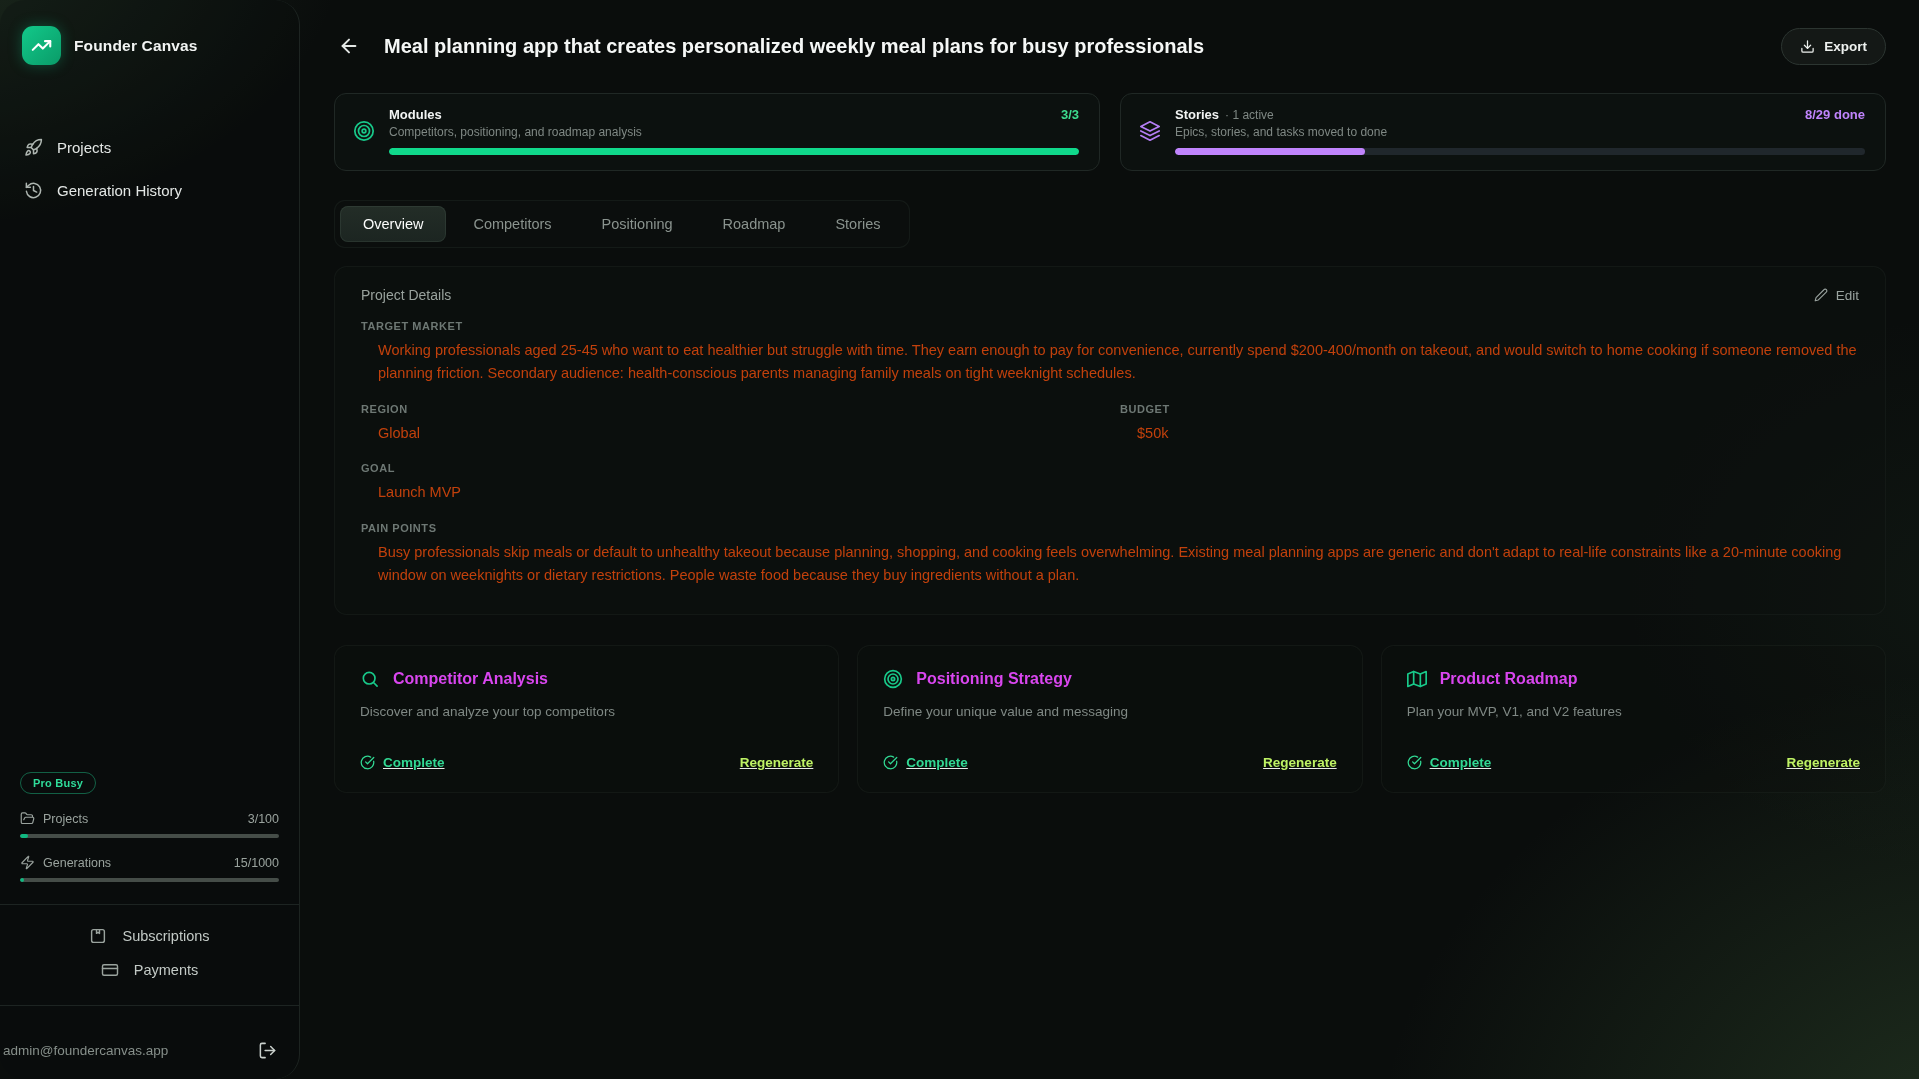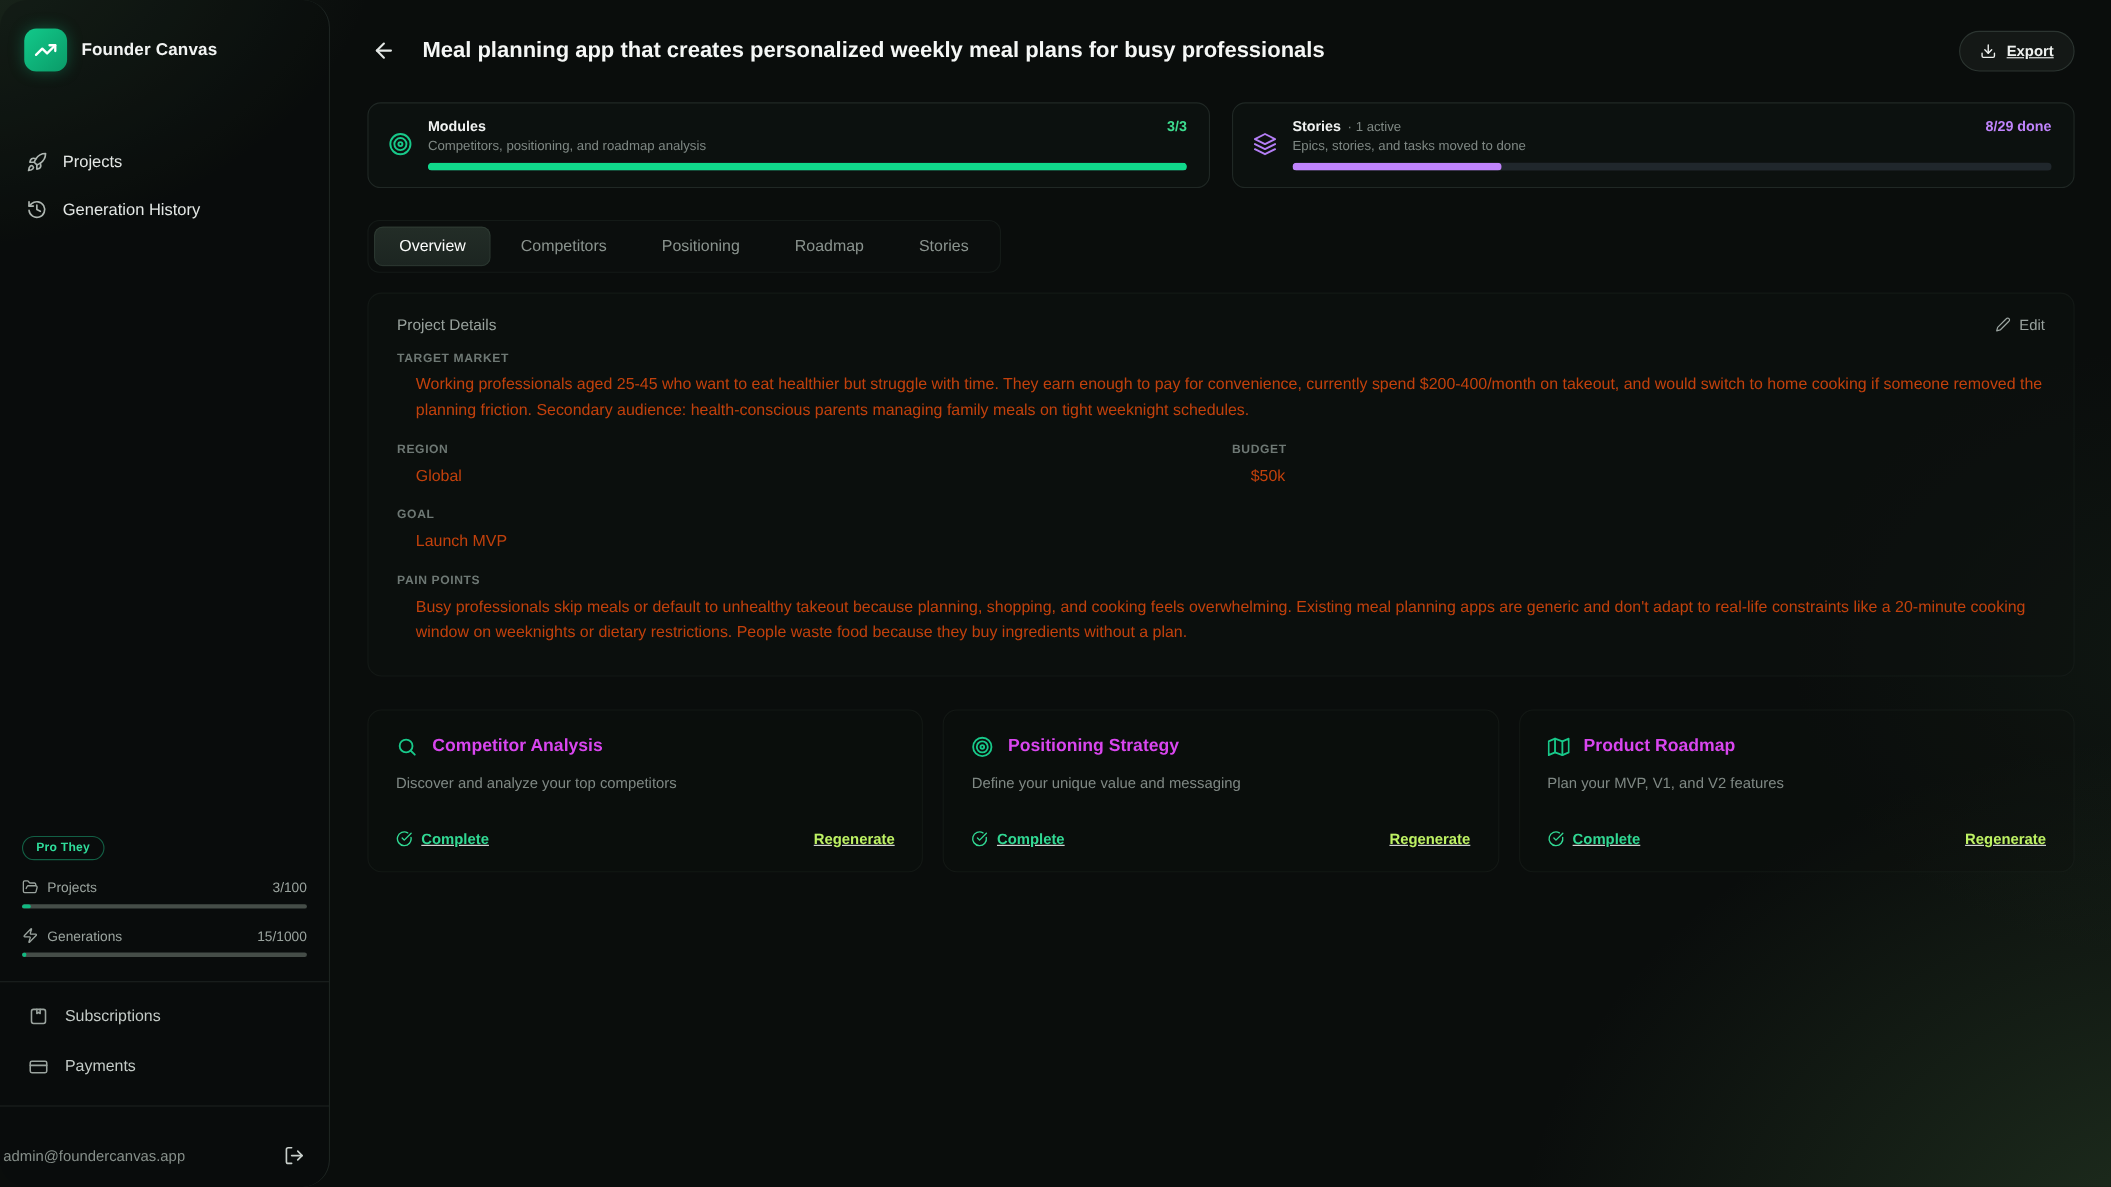--- a/index.html
+++ b/index.html
@@ -47,21 +47,21 @@
     font-size: 11px; font-weight: 700; letter-spacing: .02em;
   }
   .usage-row { margin-top: 17px; }
   .usage-top { display: flex; align-items: center; justify-content: space-between; color: #9aa39e; font-size: 12.5px; }
   .usage-label { display: flex; align-items: center; gap: 8px; }
   .usage-bar { margin-top: 8px; height: 4px; border-radius: 2px; background: #454d48; overflow: hidden; }
   .usage-fill { height: 100%; border-radius: 2px; background: #10b981; }
   .secondary-nav {
     margin: 16px 0 0 0; padding: 14px 14px 10px 14px;
     border-top: 1px solid rgba(70,82,76,0.35);
-    display: flex; flex-direction: column; gap: 12px;
+    display: flex; flex-direction: column; gap: 0; align-items: center;
   }
   .secondary-item {
     display: flex; align-items: center; gap: 15px;
     padding: 8px 12px; border-radius: 8px; cursor: pointer;
     color: #c3cac6; font-size: 14.5px;
   }
   .secondary-item .icn { color: #9aa39e; }
   .sidebar-footer {
     border-top: 1px solid rgba(70,82,76,0.35);
     padding: 33px 20px 17px 3px; margin-top: 8px;
@@ -74,21 +74,20 @@
   .main { flex: 1; padding: 24px 33px 0 34px; display: flex; flex-direction: column; }
   .header-row { display: flex; align-items: center; gap: 20px; height: 44px; }
   .back-btn { background: none; border: none; color: #e3e7e5; cursor: pointer; padding: 4px; }
   .page-title { font-size: 20px; font-weight: 700; color: #f5f7f6; flex: 1; }
   .export-btn {
     display: flex; align-items: center; gap: 9px;
     padding: 10px 18px; border-radius: 999px; cursor: pointer;
     background: rgba(22,28,25,0.8); border: 1px solid #2c3531;
     color: #eef1ef; font-size: 13.5px; font-weight: 600;
     font-family: inherit;
-    text-decoration: underline;
   }
 
   .progress-cards { display: flex; gap: 20px; margin-top: 25px; }
   .progress-card {
     flex: 1; border: 1px solid #202825; border-radius: 12px;
     background: rgba(14,19,17,0.72);
     padding: 13px 20px 15px 18px;
     display: flex; align-items: center; gap: 14px;
   }
   .progress-card .icn { flex-shrink: 0; }
@@ -190,21 +189,21 @@
             <path d="M12 7v5l4 2"></path>
           </svg>
       </span>
       <span>Generation History</span>
     </div>
   </nav>
 
   <div class="sidebar-spacer"></div>
 
   <div class="plan-section">
-    <span class="plan-badge">Pro They</span>
+    <span class="plan-badge">Pro Busy</span>
 
     <div class="usage-row">
       <div class="usage-top">
         <span class="usage-label">
           <span>
             <svg width="15" height="15" viewBox="0 0 24 24" fill="none" stroke="currentColor" stroke-width="1.9" stroke-linecap="round" stroke-linejoin="round">
                 <path d="m6 14 1.45-2.9A2 2 0 0 1 9.24 10H20a2 2 0 0 1 1.94 2.5l-1.55 6a2 2 0 0 1-1.94 1.5H4a2 2 0 0 1-2-2V5a2 2 0 0 1 2-2h3.93a2 2 0 0 1 1.66.9l.82 1.2a2 2 0 0 0 1.66.9H18a2 2 0 0 1 2 2v2"></path>
               </svg>
           </span>
           <span>Projects</span>

